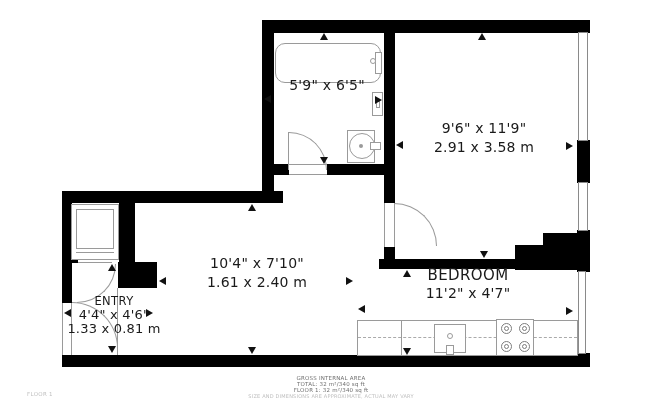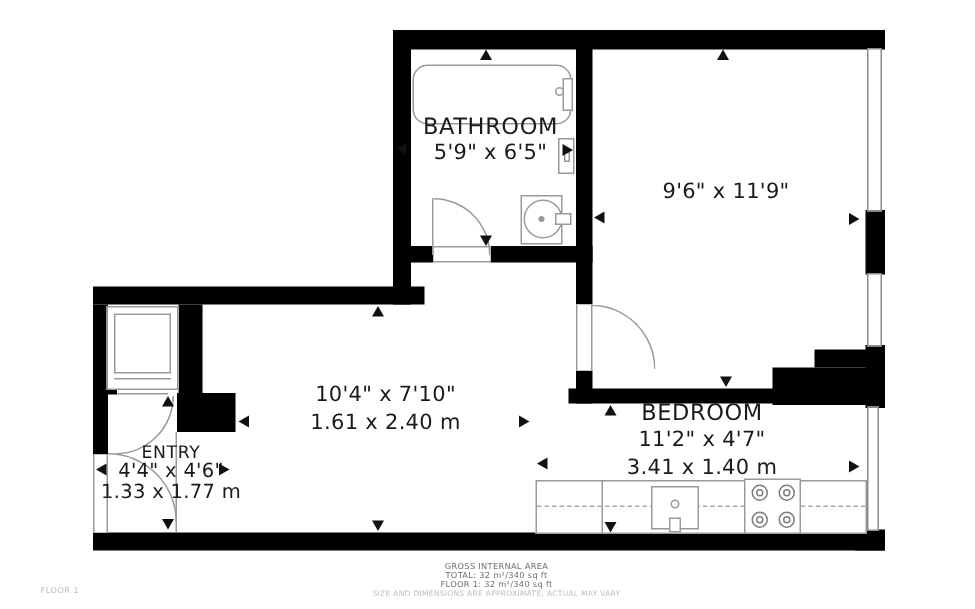--- a/index.html
+++ b/index.html
@@ -126,39 +126,38 @@
   <div class="tl" style="left:358px;top:305px;"></div>
   <div class="tr" style="left:566px;top:307px;"></div>
   <div class="tu" style="left:403px;top:270px;"></div>
   <div class="td" style="left:403px;top:348px;"></div>
   <div class="tl" style="left:64px;top:309px;"></div>
   <div class="tr" style="left:146px;top:309px;"></div>
   <div class="tu" style="left:108px;top:264px;"></div>
   <div class="td" style="left:108px;top:346px;"></div>
 
   <div class="room-label" style="left:327px;top:76px;">
-    <div class="room-title">BATHROOM</div>
     <div class="room-dim">5'9" x 6'5"</div>
   </div>
   <div class="room-label" style="left:484px;top:119px;">
     <div class="room-dim">9'6" x 11'9"</div>
+    <div class="room-dim">2.91 x 3.58 m</div>
   </div>
   <div class="room-label" style="left:257px;top:254px;">
     <div class="room-dim">10'4" x 7'10"</div>
     <div class="room-dim">1.61 x 2.40 m</div>
   </div>
   <div class="room-label" style="left:468px;top:267px;">
     <div class="room-title">BEDROOM</div>
     <div class="room-dim">11'2" x 4'7"</div>
-    <div class="room-dim">3.41 x 1.40 m</div>
   </div>
   <div class="room-label small" style="left:114px;top:295px;">
     <div class="room-title">ENTRY</div>
     <div class="room-dim">4'4" x 4'6"</div>
-    <div class="room-dim">1.33 x 1.77 m</div>
+    <div class="room-dim">1.33 x 0.81 m</div>
   </div>
 
   <div class="footer" style="left:331px;top:375px;">
     <div class="f">GROSS INTERNAL AREA</div>
     <div class="f">TOTAL: 32 m²/340 sq ft</div>
     <div class="f">FLOOR 1: 32 m²/340 sq ft</div>
     <div class="fd">SIZE AND DIMENSIONS ARE APPROXIMATE, ACTUAL MAY VARY</div>
   </div>
   <div class="corner" style="left:27px;top:391px;">FLOOR 1</div>
 

